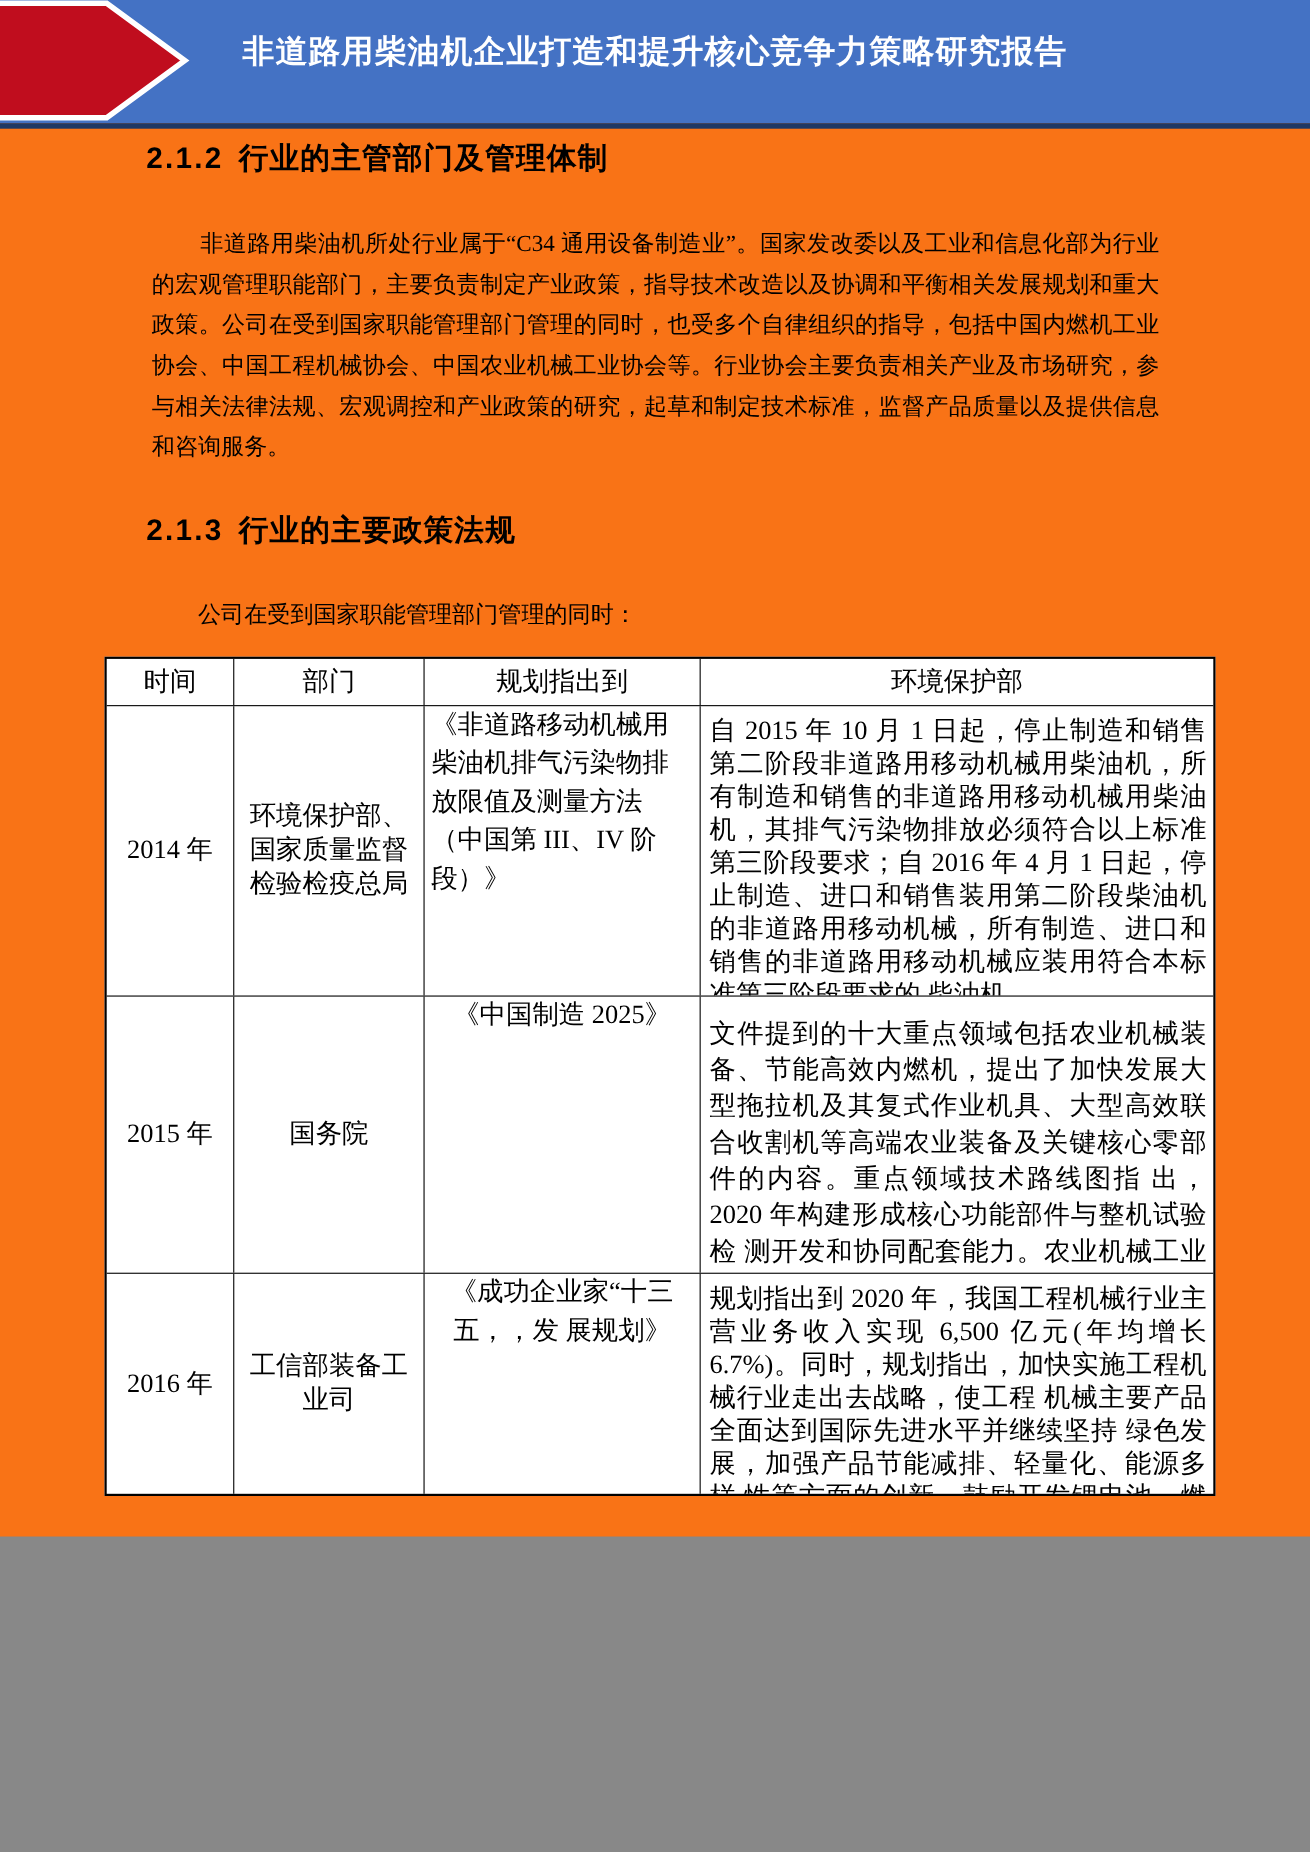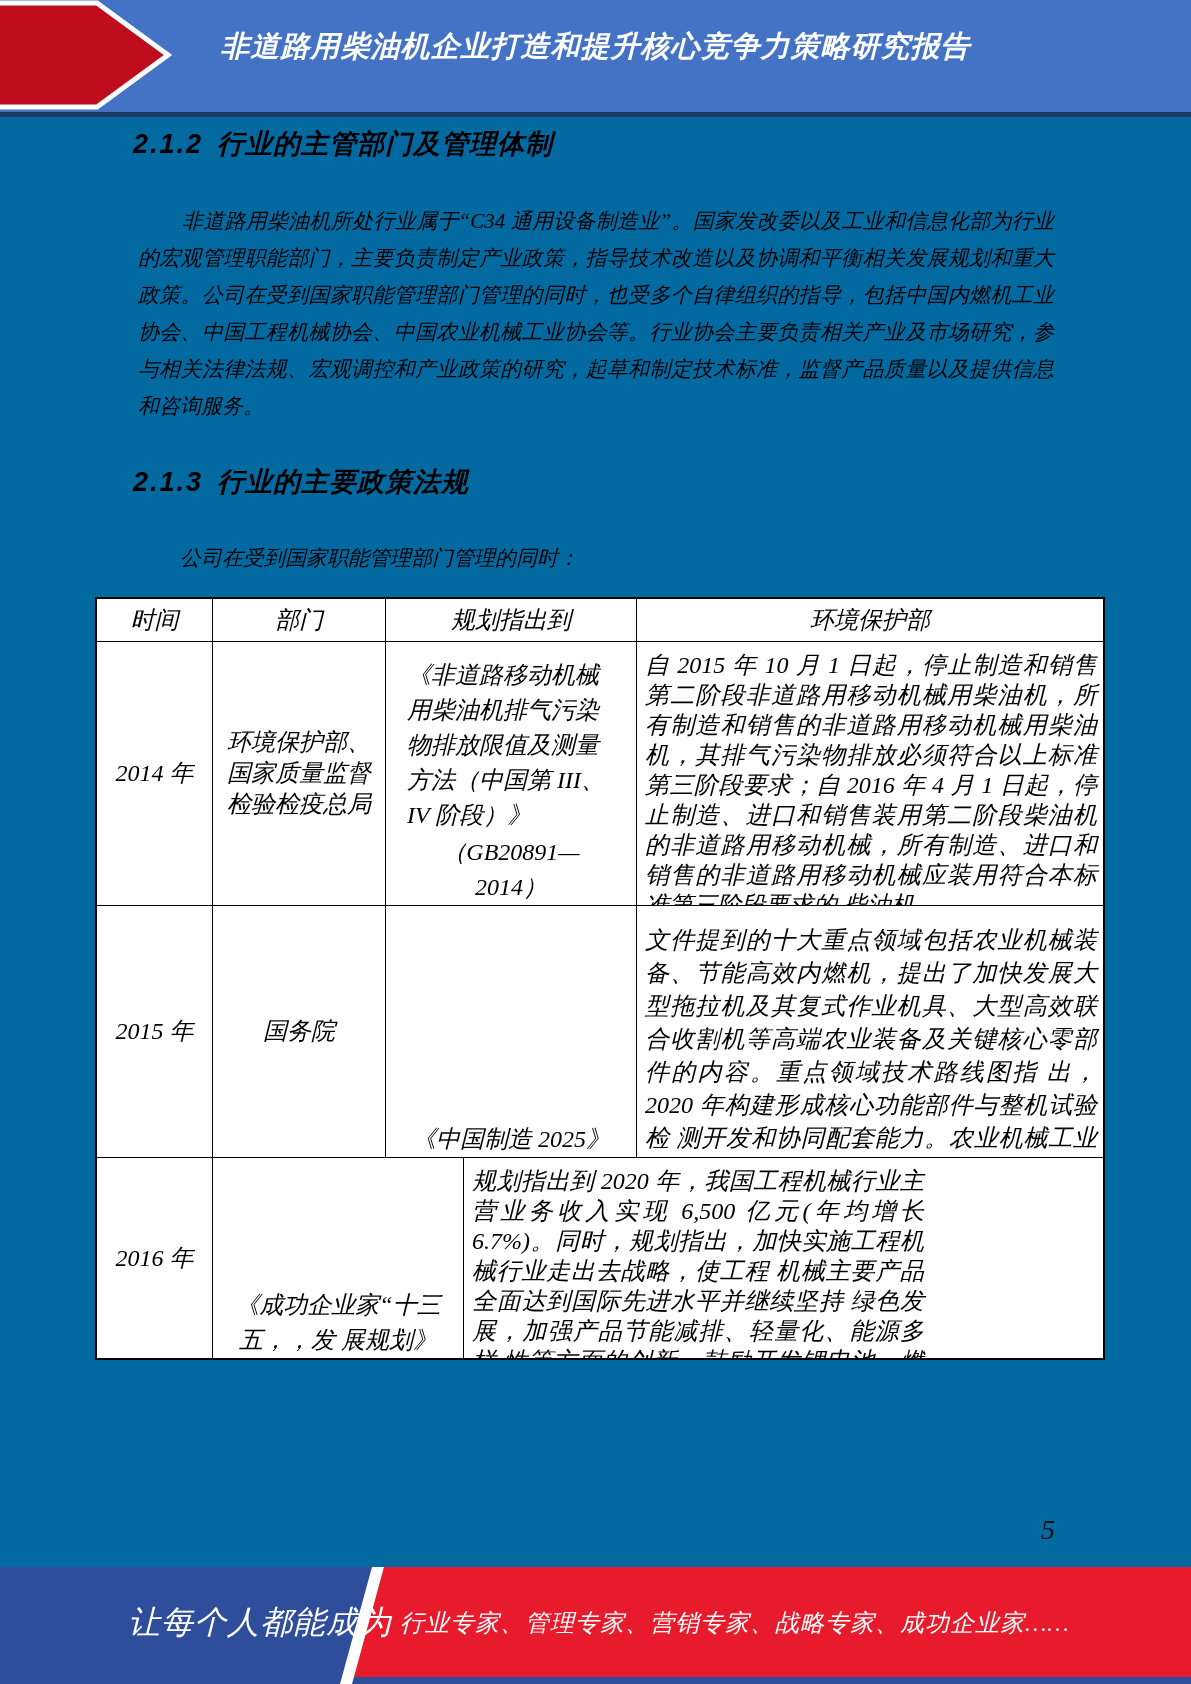--- a/index.html
+++ b/index.html
@@ -1,20 +1,19 @@
 <!DOCTYPE html>
 <html><head>
 <meta charset="utf-8">
 <style>
   html,body { margin:0; padding:0; background:#888; }
   .page {
-    position:relative; width:1191px; height:1684px; margin:0 auto;
-    background:#0369a1; overflow:hidden; color:#000;
+    position:relative; width:1191px; height:1397px; margin:0 auto;
+    background:#f97316; overflow:hidden; color:#000;
     font-family:"Liberation Serif","DejaVu Serif",serif;
-    font-style:italic;
   }
 
   
   .header { position:absolute; left:0; top:0; width:1191px; height:112px; background:#4472c4; }
   .header-underline { position:absolute; left:0; top:112px; width:1191px; height:5px; background:#1f3864; }
   .arrow-wrap { position:absolute; left:0; top:0; width:210px; height:112px; }
   .report-title {
     position:absolute; left:0; top:0; width:100%; height:100%;
     display:flex; align-items:center; justify-content:center;
     box-sizing:border-box; padding-bottom:18px;
@@ -47,21 +46,21 @@
   .trow.r1 { height:263px; }
   .trow.r2 { height:251px; }
   .trow.r3 { height:200px; }
   .cell { box-sizing:border-box; border-left:1px solid #000; overflow:hidden; }
   .cell:first-child { border-left:none; }
   .c1 { width:115px; }
   .c2 { width:173px; }
   .c3 { width:251px; }
   .c4 { width:467px; }
   .cell-center { display:flex; align-items:center; justify-content:center; text-align:center; line-height:31px; padding:0 8px; }
-  .cell-policy { display:flex; flex-direction:column; justify-content:flex-end; padding:0 21px; line-height:35px; }
+  .cell-policy { display:flex; flex-direction:column; justify-content:flex-start; padding:0 6px; line-height:35px; }
   .policy-left { text-align:left; }
   .policy-centered { text-align:center; }
   .policy-note { text-align:center; margin-top:2px; }
   .cell-content { padding:8px 6px 0 8px; text-align:justify; line-height:30px; }
   .r2 .cell-content { padding-top:18px; line-height:33px; }
 
   
   .page-number { position:absolute; left:1018px; top:1514px; width:60px; text-align:center; font-size:28px; color:#111; }
 
   .footer { position:absolute; left:0; top:1567px; width:1191px; height:117px; background:#2e4d9b; overflow:hidden; }
@@ -111,34 +110,34 @@
       <div class="cell c2 cell-center">部门</div>
       <div class="cell c3 cell-center">规划指出到</div>
       <div class="cell c4 cell-center">环境保护部</div>
     </div>
 
     <div class="trow r1">
       <div class="cell c1 cell-center">2014 年</div>
       <div class="cell c2 cell-center">环境保护部、国家质量监督检验检疫总局</div>
       <div class="cell c3 cell-policy policy-left">
         <div>《非道路移动机械用柴油机排气污染物排放限值及测量方法（中国第 III、IV 阶段）》</div>
-        <div class="policy-note">（GB20891—2014）</div>
       </div>
       <div class="cell c4 cell-content">自 2015 年 10 月 1 日起，停止制造和销售第二阶段非道路用移动机械用柴油机，所有制造和销售的非道路用移动机械用柴油机，其排气污染物排放必须符合以上标准第三阶段要求；自 2016 年 4 月 1 日起，停止制造、进口和销售装用第二阶段柴油机的非道路用移动机械，所有制造、进口和销售的非道路用移动机械应装用符合本标准第三阶段要求的 柴油机。</div>
     </div>
 
     <div class="trow r2">
       <div class="cell c1 cell-center">2015 年</div>
       <div class="cell c2 cell-center">国务院</div>
       <div class="cell c3 cell-policy policy-centered">《中国制造 2025》</div>
       <div class="cell c4 cell-content">文件提到的十大重点领域包括农业机械装备、节能高效内燃机，提出了加快发展大型拖拉机及其复式作业机具、大型高效联合收割机等高端农业装备及关键核心零部件的内容。重点领域技术路线图指 出，2020 年构建形成核心功能部件与整机试验检 测开发和协同配套能力。农业机械工业总产值达到 6,000 亿元，国产农业机械产品市场占有率 90%以 上。</div>
     </div>
 
     <div class="trow r3">
       <div class="cell c1 cell-center">2016 年</div>
+      <div class="cell c2 cell-center">工信部装备工业司</div>
       <div class="cell c3 cell-policy policy-centered">《成功企业家“十三五，，发 展规划》</div>
       <div class="cell c4 cell-content">规划指出到 2020 年，我国工程机械行业主营业务收入实现 6,500 亿元(年均增长 6.7%)。同时，规划指出，加快实施工程机械行业走出去战略，使工程 机械主要产品全面达到国际先进水平并继续坚持 绿色发展，加强产品节能减排、轻量化、能源多样 性等方面的创新。鼓励开发锂电池、燃料电池驱动 的叉车</div>
     </div>
   </div>
 
   <div class="page-number">5</div>
 
   <div class="footer">
     <div class="footer-red"></div>
     <div class="footer-stripe"></div>

